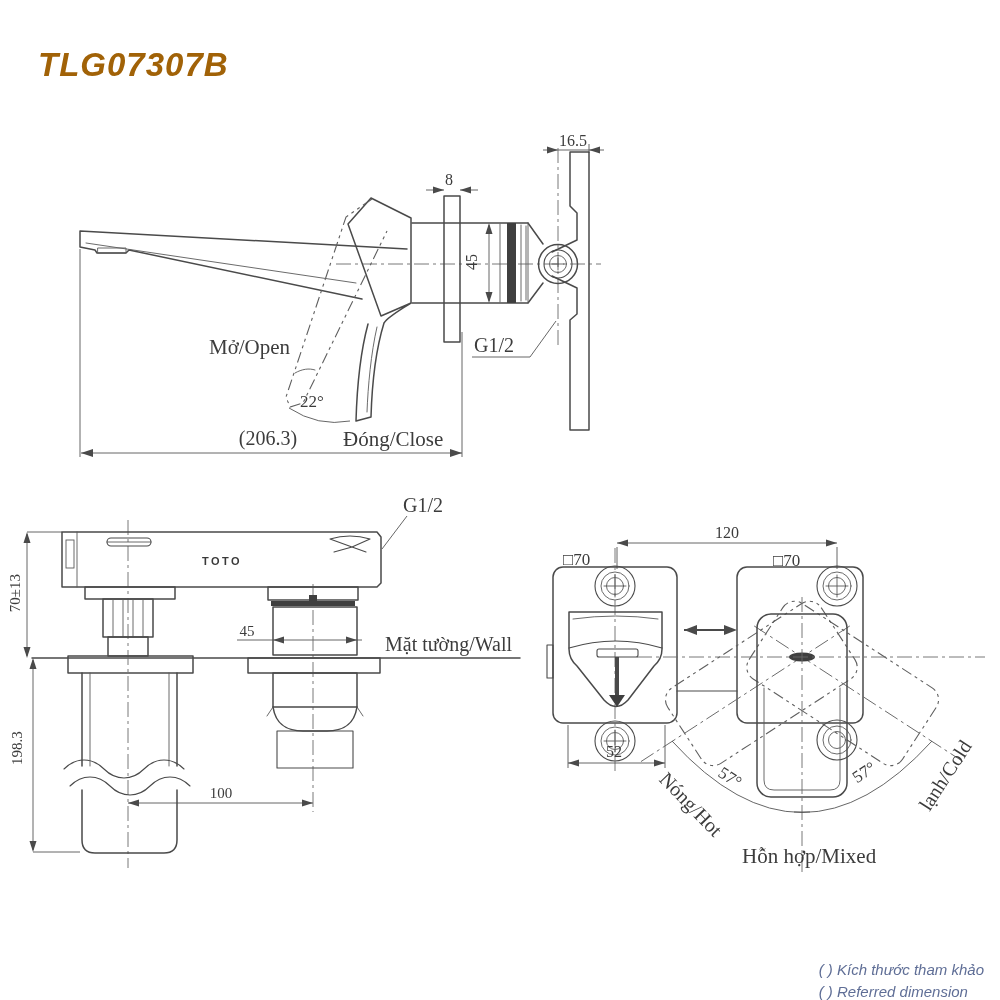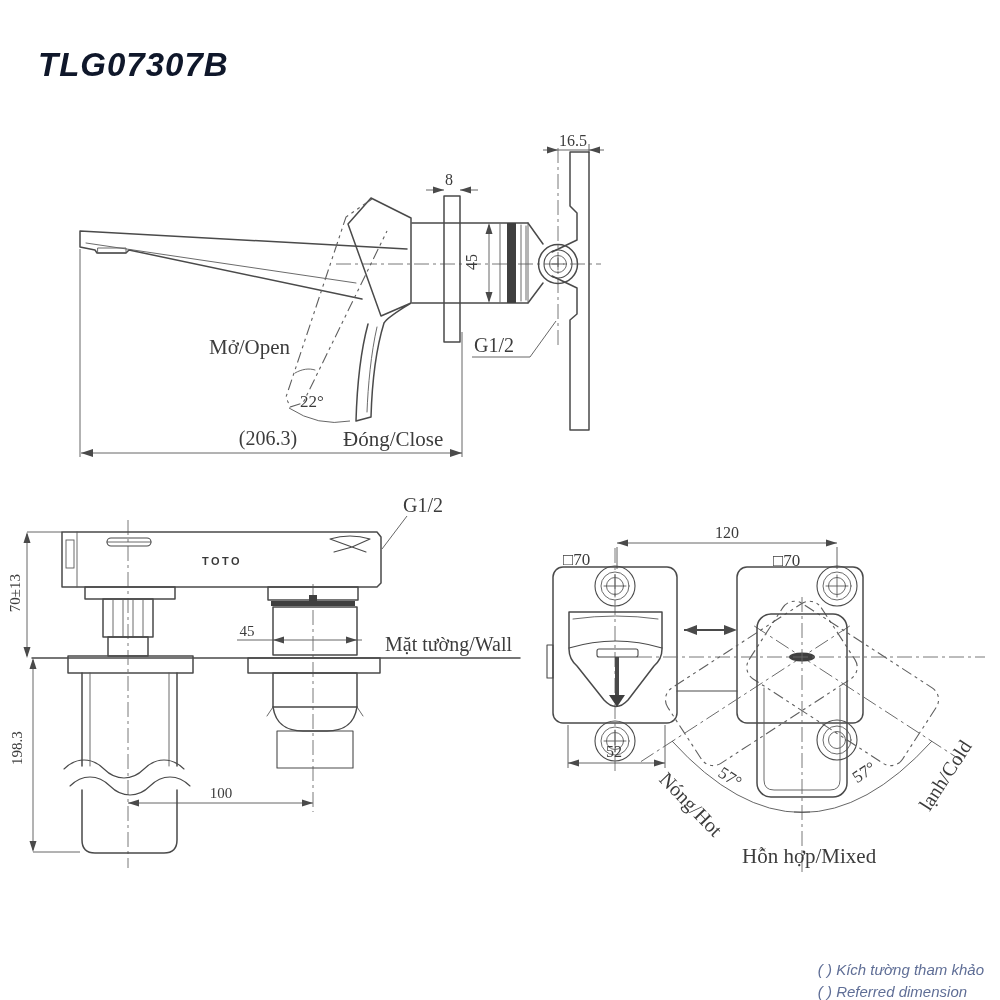--- a/index.html
+++ b/index.html
@@ -1,20 +1,20 @@
 <!DOCTYPE html>
 <html><head>
 <meta charset="utf-8">
 <style>
   html,body{margin:0;padding:0;}
   body{width:1000px;height:1000px;position:relative;overflow:hidden;
        background:#ffffff;font-family:"Liberation Serif","DejaVu Serif",serif;}
   .page-title{position:absolute;left:38px;top:46px;
        font-family:"Liberation Sans","DejaVu Sans",sans-serif;
-       font-size:33px;font-weight:bold;font-style:italic;letter-spacing:1px;color:#0f172a;}
+       font-size:33px;font-weight:bold;font-style:italic;letter-spacing:1px;color:#a16207;}
   svg{position:absolute;left:0;top:0;}
   .ln{fill:none;stroke:#4a4a4a;stroke-width:1.5;stroke-linecap:round;stroke-linejoin:round;}
   .l12{fill:none;stroke:#4a4a4a;stroke-width:1.1;stroke-linecap:round;stroke-linejoin:round;}
   .l1{fill:none;stroke:#5a5a5a;stroke-width:0.9;stroke-linecap:round;}
   .thin{fill:none;stroke:#555555;stroke-width:0.9;stroke-linecap:butt;}
   .cl{fill:none;stroke:#6a6a6a;stroke-width:0.9;stroke-dasharray:15 4 3 4;}
   .ph{fill:none;stroke:#5f5f5f;stroke-width:1.1;stroke-dasharray:11 4 3 4 3 4;}
   .fd{fill:#3f3f3f;stroke:none;}
   .ar{fill:#4a4a4a;stroke:none;}
   text{fill:#3c3c3c;font-family:"Liberation Serif","DejaVu Serif",serif;}
@@ -218,15 +218,15 @@
     <text class="t16" text-anchor="middle" x="614" y="757">52</text>
     <text class="t17" text-anchor="middle" transform="rotate(33,727,782)" x="727" y="782">57°</text>
     <text class="t17" text-anchor="middle" transform="rotate(-33,867,777)" x="867" y="777">57°</text>
     <text class="t20" text-anchor="middle" transform="rotate(46,686,809)" x="686" y="809">Nóng/Hot</text>
     <text class="t20" text-anchor="middle" transform="rotate(-57,951,779)" x="951" y="779">lạnh/Cold</text>
     <text class="t21" x="742" y="863">Hỗn hợp/Mixed</text>
   </g>
 </svg>
 
 <div class="footnote">
-  <div>( ) Kích tường tham khảo</div>
+  <div>( ) Kích thước tham khảo</div>
   <div>( ) Referred dimension</div>
 </div>
 
 </body></html>

